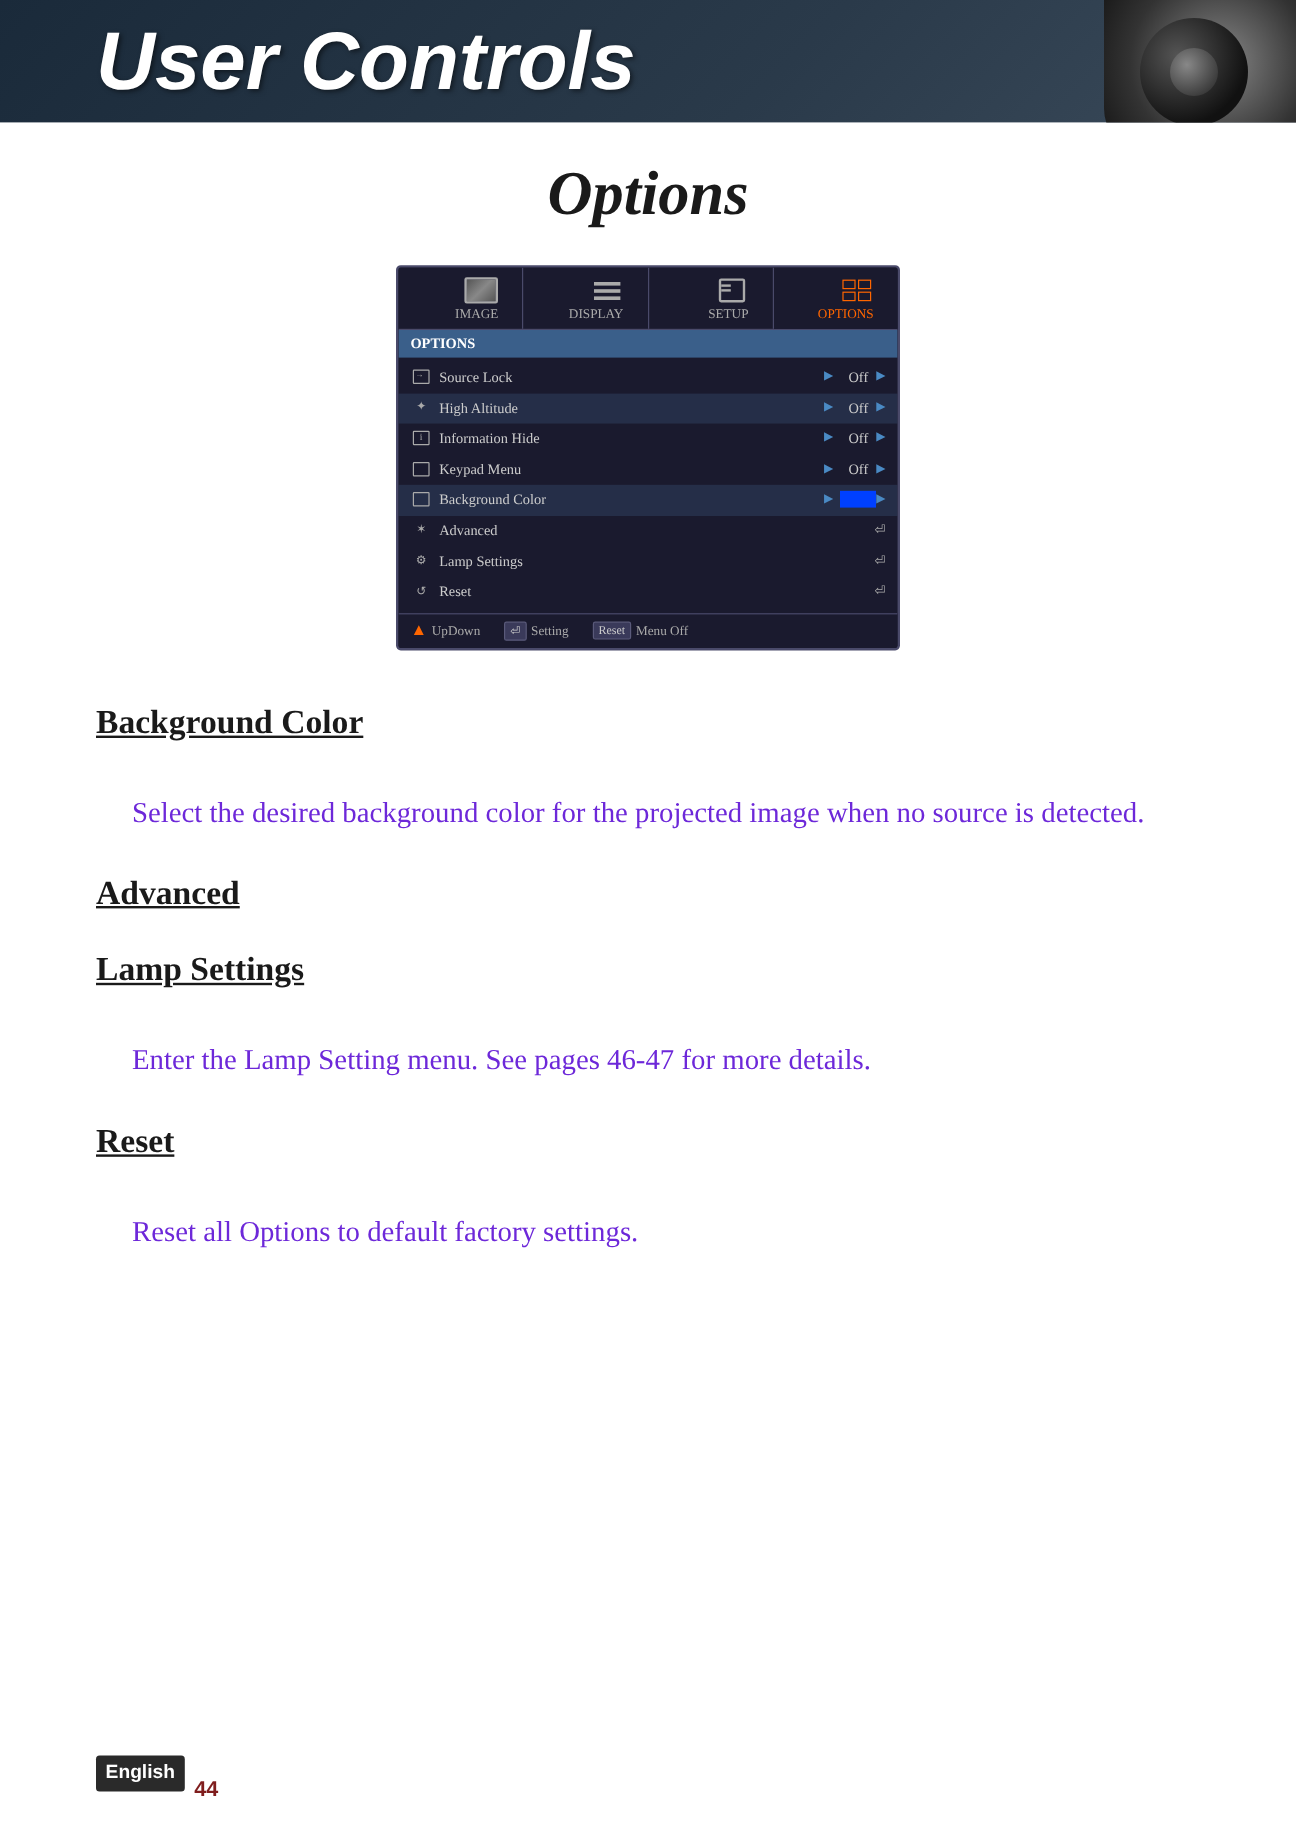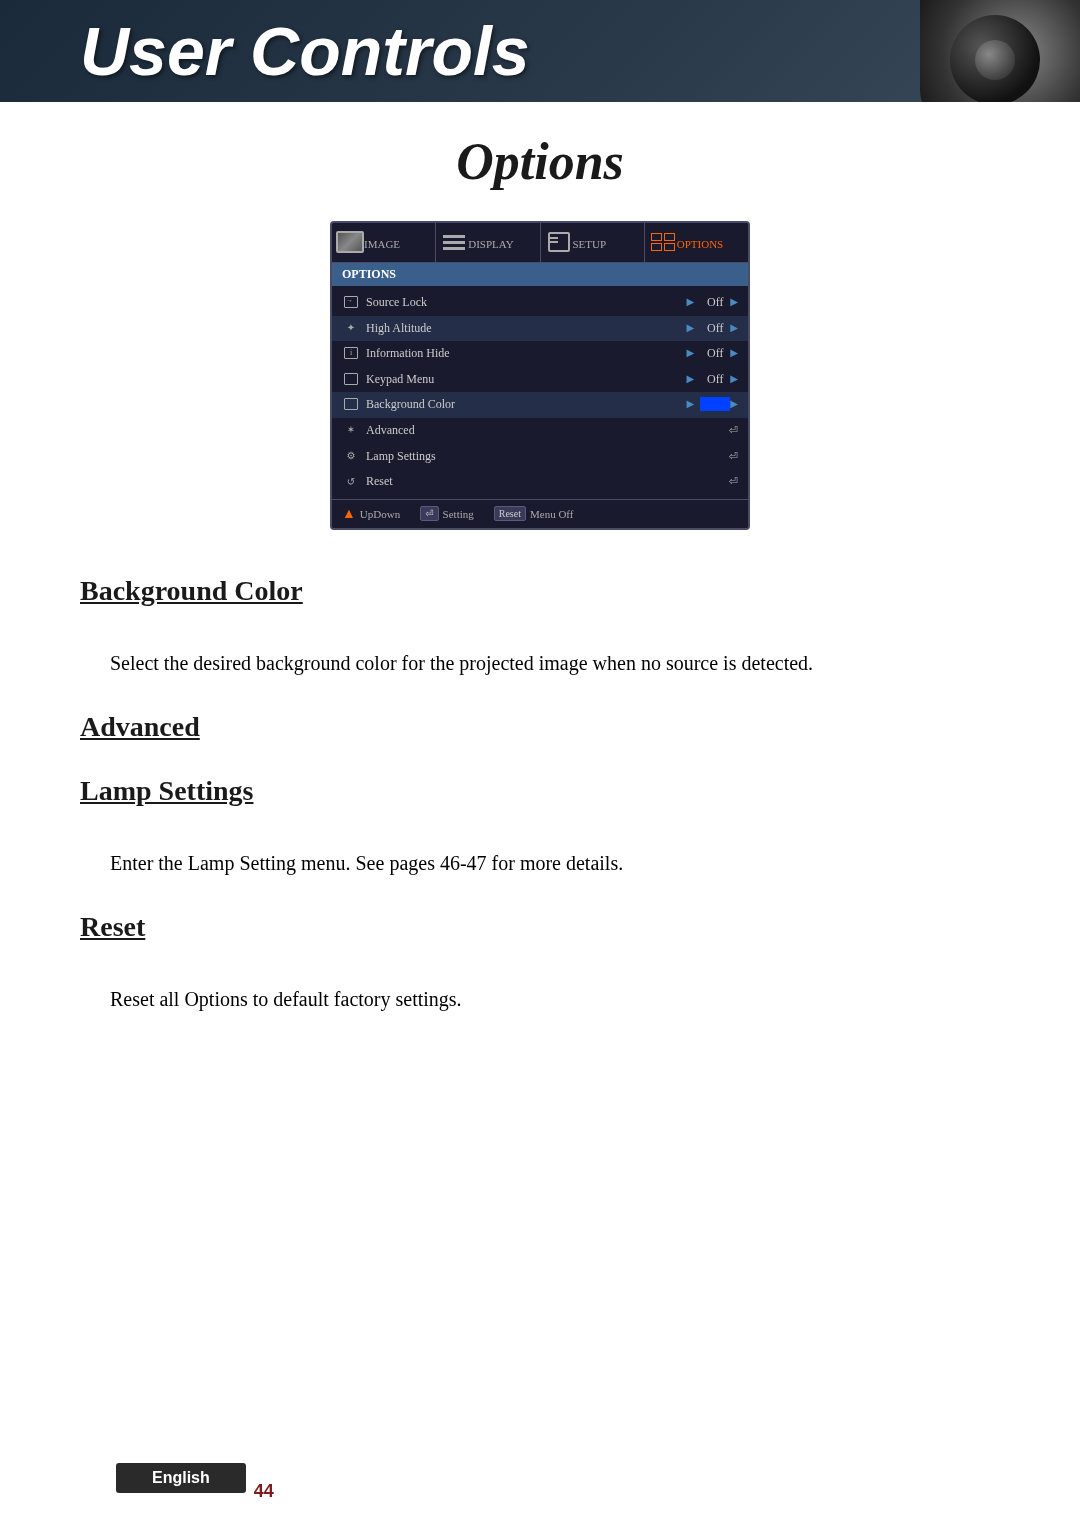--- a/index.html
+++ b/index.html
@@ -100,23 +100,23 @@
     
     .menu-tabs {
       display: flex;
       background: #1a1a2e;
       border-bottom: 1px solid #4a4a6a;
     }
 
     .menu-tab {
       flex: 1;
       display: flex;
-      flex-direction: row;
-      align-items: center;
-      padding: 8px 4px 6px;
+      flex-direction: column;
+      align-items: flex-end;
+      padding: 8px 20px 6px;
       border-right: 1px solid #4a4a6a;
       color: #aaa;
       font-size: 11px;
       cursor: pointer;
     }
 
     .menu-tab:last-child { border-right: none; }
 
     .menu-tab.active {
       color: #ff6600;
@@ -312,46 +312,45 @@
 
     .section-heading {
       font-size: 28px;
       font-weight: bold;
       color: #1a1a1a;
       text-decoration: underline;
       margin-bottom: 12px;
     }
 
     .section-body {
-      font-size: 20px;
-      color: #000000;
+      font-size: 24px;
+      color: #6d28d9;
       line-height: 1.6;
       text-align: justify;
       padding-left: 30px;
       margin-top: 40px;
     }
 
     
     .footer {
       position: absolute;
       bottom: 30px;
       left: 80px;
       display: flex;
       align-items: center;
       gap: 8px;
     }
 
     .footer-lang {
       background: #2a2a2a;
       color: #ffffff;
-      padding: 6px 36px;
+      padding: 6px 8px;
       font-size: 16px;
       font-weight: bold;
       border-radius: 3px;
-      margin-left: 36px;
     }
 
     .footer-page {
       font-size: 18px;
       color: #7f1d1d;
       font-weight: bold;
       margin-top: 28px;
     }
 
     

